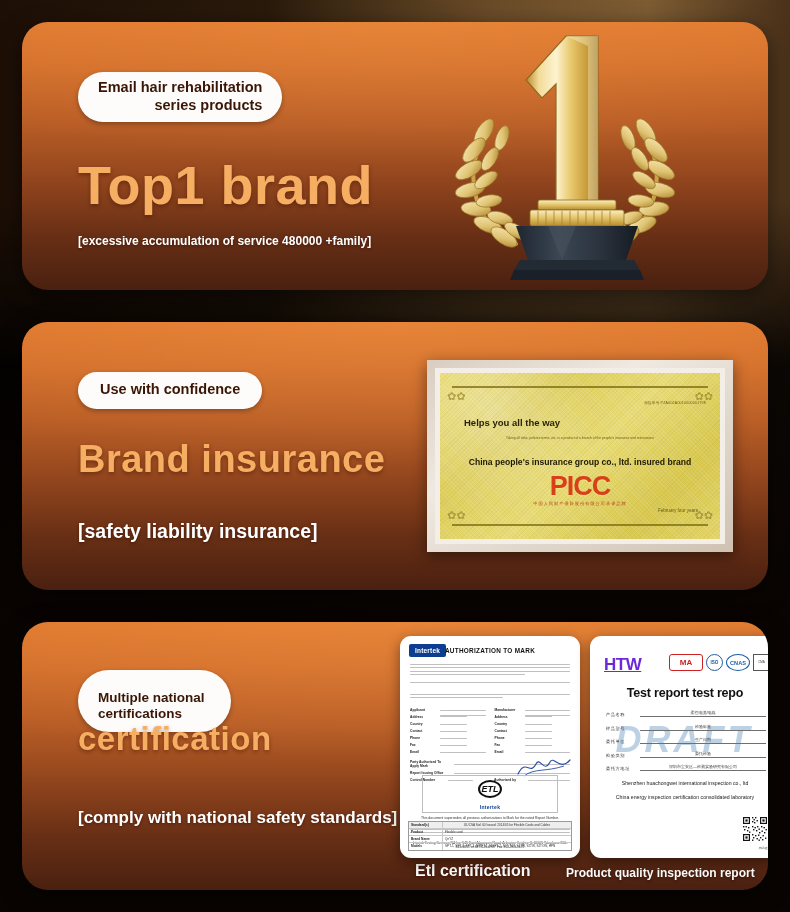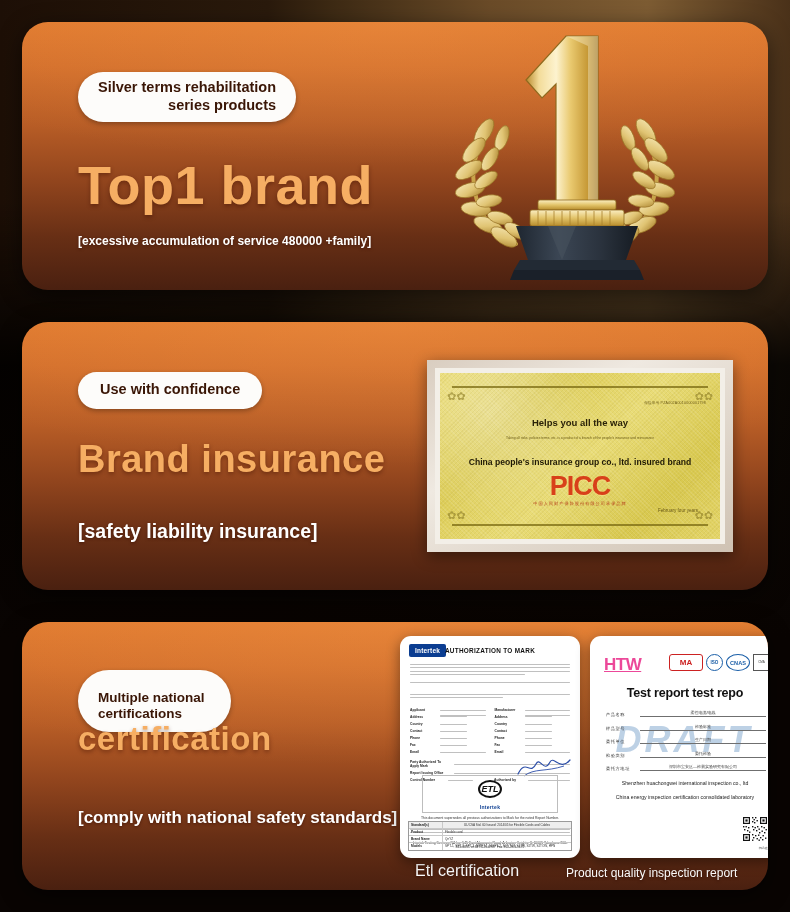--- a/index.html
+++ b/index.html
@@ -132,21 +132,21 @@
   .rule { position: absolute; left: 12px; right: 12px; height: 2px; background: #7a6a12; opacity: .75; }
   .rule.top { top: 13px; }
   .rule.bot { bottom: 13px; }
   .corner { position: absolute; font-size: 11px; color: #8a7a22; opacity: .6; line-height: 1; }
   .corner.tl { left: 7px; top: 18px; }
   .corner.tr { right: 7px; top: 18px; }
   .corner.bl { left: 7px; bottom: 18px; }
   .corner.br { right: 7px; bottom: 18px; }
 
   .picc-serial { position: absolute; right: 14px; top: 28px; font-size: 3.6px; color: #6d5c18; letter-spacing: .2px; }
-  .picc-h { position: absolute; left: 0; right: 0; top: 44px; text-align: center; font-size: 9.5px; font-weight: bold; color: #2b2308; }
+  .picc-h { position: absolute; left: 0; right: 0; top: 44px; font-size: 9.5px; font-weight: bold; color: #2b2308; padding-left: 24px; }
   .picc-fine { position: absolute; left: 24px; right: 24px; top: 63px; text-align: center; font-size: 3.3px; color: #6a5a16; line-height: 1.25; }
   .picc-main { position: absolute; left: 8px; right: 8px; top: 84px; text-align: center; font-size: 8.6px; font-weight: bold; color: #1f1905; }
   .picc-logo { position: absolute; left: 0; right: 0; top: 100px; text-align: center; }
   .picc-logo .mark {
     font-size: 27px; font-weight: bold; color: #d8401a;
     letter-spacing: -1px; line-height: 1;
     text-shadow: 0 1px 0 rgba(255,230,140,0.5);
   }
   .picc-logo .cn { font-size: 4.2px; color: #b5401c; letter-spacing: 1px; margin-top: 1px; }
   .picc-date { position: absolute; right: 22px; bottom: 26px; font-size: 4.6px; color: #6a5a16; }
@@ -213,21 +213,21 @@
   .etl-table .trow:last-child { border-bottom: none; }
   .etl-table .tc1 { width: 34px; flex: none; border-right: 1px solid #c9c9c9; font-size: 3.2px; font-weight: bold; color: #222; padding: 1px 2px; }
   .etl-table .tc2 { flex: 1; font-size: 3.1px; color: #333; padding: 1px 2px; }
   .etl-table .thead { background: #eeeeee; justify-content: center; }
   .etl-table .thead .tc2 { text-align: center; }
 
   
   .htw-body { position: relative; width: 100%; height: 100%; padding: 10px 11px; }
   .htw-logo {
     position: absolute; left: 14px; top: 20px;
-    font-size: 17px; font-weight: bold; color: #ec4899;
+    font-size: 17px; font-weight: bold; color: #6d28d9;
     letter-spacing: -0.5px; line-height: 1; text-decoration: underline;
   }
   .htw-badges { position: absolute; right: 10px; top: 18px; display: flex; gap: 3px; align-items: center; }
   .badge-ma {
     width: 34px; height: 17px; border: 1.5px solid #cc2222; border-radius: 3px;
     color: #cc2222; font-size: 8px; font-weight: bold;
     display: flex; align-items: center; justify-content: center;
   }
   .badge-round {
     width: 17px; height: 17px; border-radius: 50%; border: 1.5px solid #1b5fa8;
@@ -262,38 +262,38 @@
   .htw-fk { font-size: 4.2px; color: #333; width: 30px; flex: none; letter-spacing: .6px; }
   .htw-fv { flex: 1; border-bottom: 0.8px solid #6f6f6f; font-size: 4px; color: #444; text-align: center; padding-bottom: 1px; }
   .htw-org { position: absolute; left: 8px; right: 8px; top: 144px; text-align: center; font-size: 5.2px; color: #222; }
   .htw-org2 { position: absolute; left: 8px; right: 8px; top: 158px; text-align: center; font-size: 5.2px; color: #222; }
   .htw-qr { position: absolute; right: 12px; bottom: 16px; width: 26px; height: 26px; }
   .htw-qr-cap { position: absolute; right: 10px; bottom: 8px; font-size: 2.8px; color: #555; }
 
   
   .cap {
     position: absolute;
-    color: #ffffff; font-weight: normal;
+    color: #ffffff; font-weight: bold;
     text-shadow: 0 1px 3px rgba(40,10,0,0.7);
   }
   .cap-etl { left: 415px; top: 862px; font-size: 16px; }
   .cap-pqr { left: 566px; top: 866px; font-size: 12px; }
 </style>
 </head>
 <body>
 
 <div class="backdrop"></div>
 
 <div class="stage">
 
   <div class="card" id="card1">
     <div class="card-inner">
       <div class="left-col">
         <div class="pill pill1">
-          <span class="l1">Silver terms rehabilitation</span>
+          <span class="l1">Email hair rehabilitation</span>
           <span class="l2">series products</span>
         </div>
         <div class="headline h1">Top1 brand</div>
         <div class="subline s1">[excessive accumulation of service 480000 +family]</div>
       </div>
 
       <div class="trophy-wrap">
         <svg class="trophy-svg" viewBox="0 0 270 258">
           <defs>
             <linearGradient id="gold" x1="0" y1="0" x2="1" y2="0">

